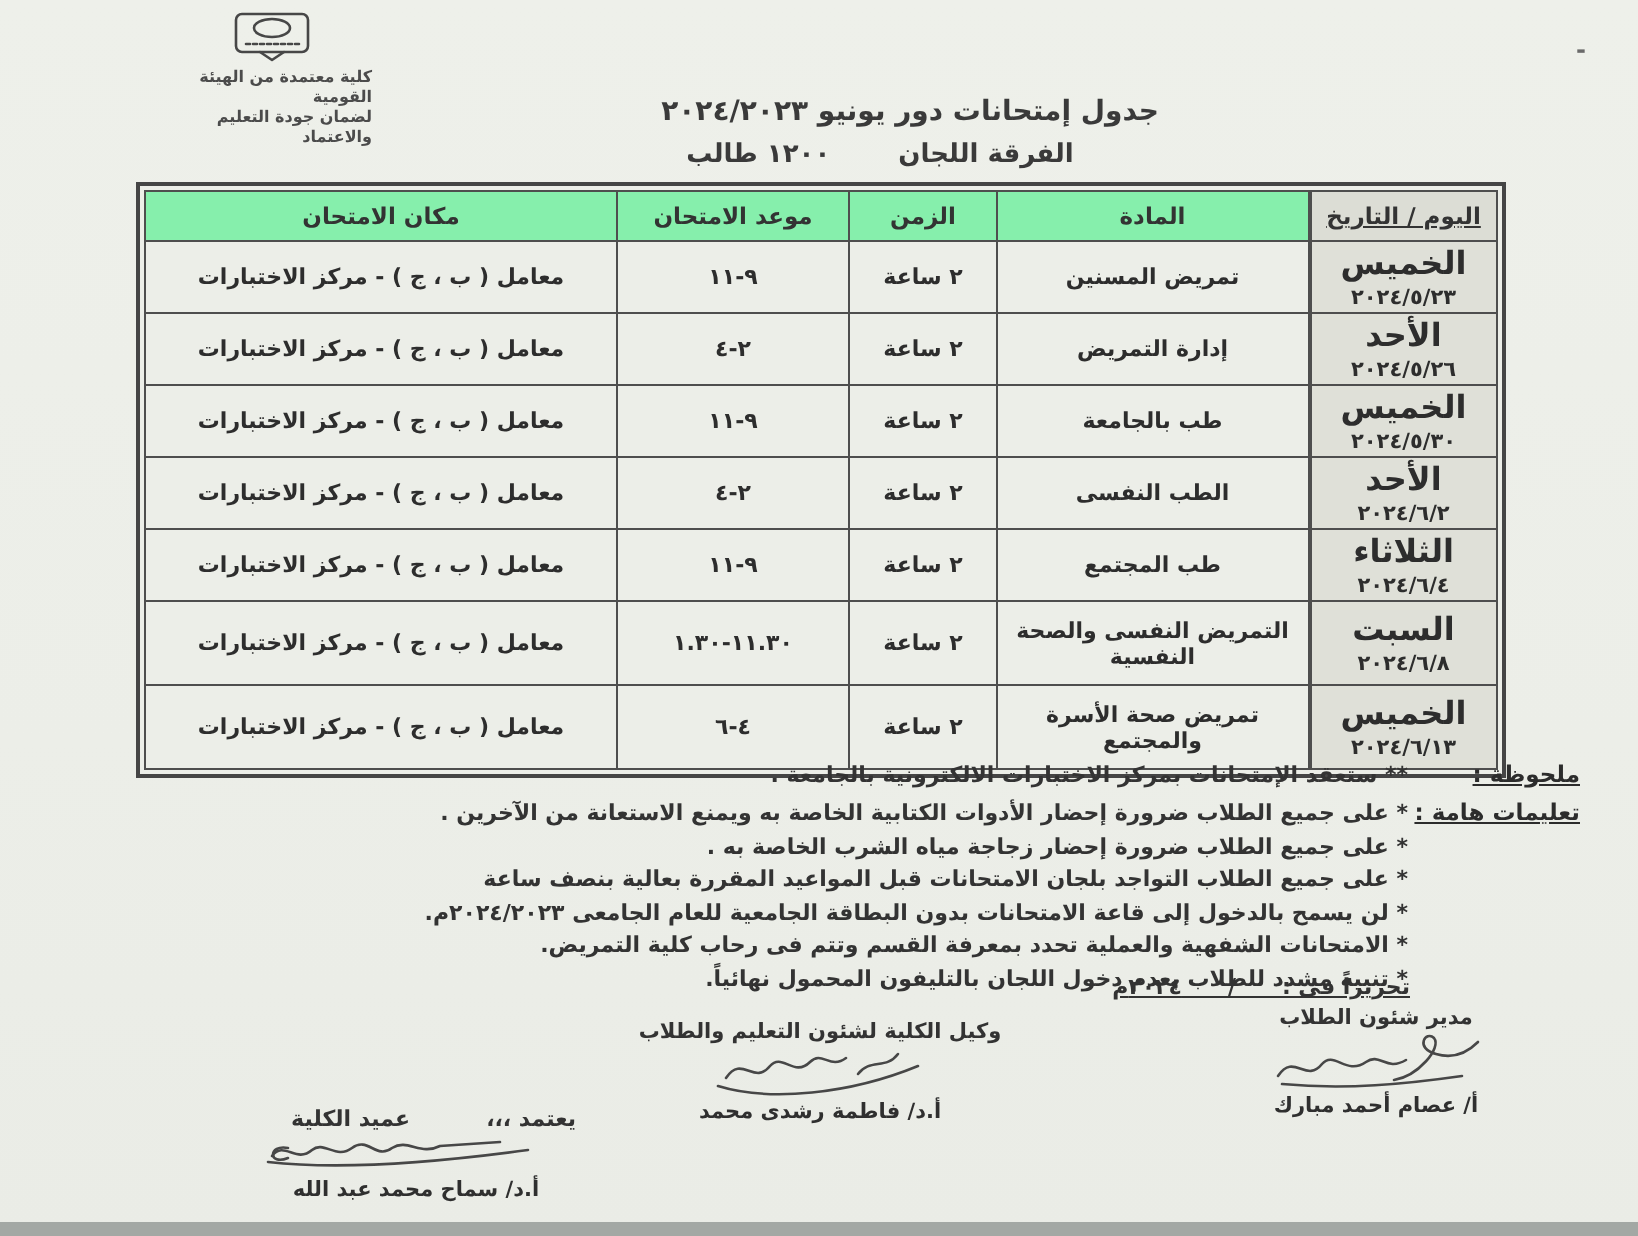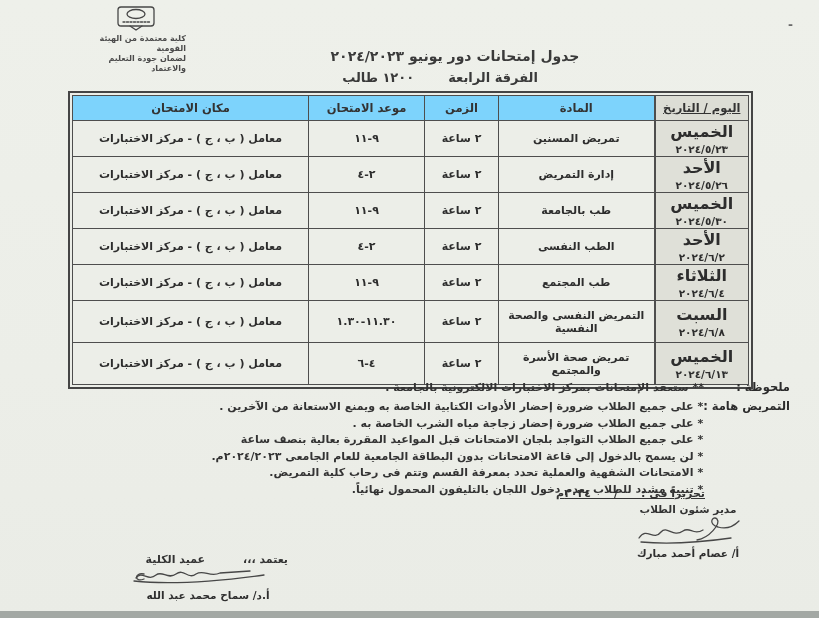--- a/index.html
+++ b/index.html
@@ -14,31 +14,31 @@
   .stamp{text-align:right;color:#4b4b4b;}
   .stamp .st-line{font-size:8px;font-weight:700;line-height:10px;}
   .stamp svg{display:block;margin:0 auto 2px auto;}
   
   .title{font-size:14px;font-weight:700;text-align:center;color:#3a3a3a;letter-spacing:.2px;}
   .subtitle{display:flex;justify-content:center;gap:34px;font-size:13px;font-weight:700;color:#3a3a3a;}
   
   .table-wrap{border:2px solid #454545;padding:2px;background:#ecEEe8;background-color:#eceee8;}
   table.sched{border-collapse:collapse;table-layout:fixed;width:676px;direction:rtl;}
   .sched th,.sched td{border:1px solid #4e4e4e;text-align:center;vertical-align:middle;padding:1px 3px;}
-  .sched thead th{height:22px;font-size:11.5px;font-weight:700;background:#7dd3fc;color:#333;}
+  .sched thead th{height:22px;font-size:11.5px;font-weight:700;background:#86efac;color:#333;}
   .sched tbody tr{height:34px;}
   .sched tbody tr:nth-child(6),.sched tbody tr:nth-child(7){height:42px;}
   .sched td{font-size:11px;font-weight:700;color:#2d2d2d;}
   .sched td.c-date{background:#dfe0d8;border-left-width:2px;}
   .sched th.h-date{background:#dcddd5;border-left-width:2px;text-decoration:underline;}
   .c-date .day{font-size:16px;}
   .c-date .date{font-size:10.5px;margin-top:2px;}
   
   .note-row{display:flex;align-items:flex-start;direction:rtl;}
-  .note-label{flex:0 0 86px;font-size:11.5px;font-weight:700;color:#2c2c2c;white-space:nowrap;}
+  .note-label{flex:0 0 86px;font-size:11.5px;font-weight:700;text-decoration:underline;color:#2c2c2c;white-space:nowrap;}
   .note-text{font-size:11px;font-weight:700;color:#333;line-height:15px;}
   .instructions{display:flex;flex-direction:column;gap:1px;}
   .instructions .note-text{line-height:15.5px;}
   
   .date-line{font-size:11px;font-weight:700;text-decoration:underline;white-space:pre;text-align:right;color:#333;}
   .sig-block{text-align:center;}
   .sig-title{font-size:10.5px;font-weight:700;color:#333;}
   .sig-name{font-size:10.5px;font-weight:700;color:#2f2f2f;}
   .sig-block svg{display:block;margin:1px auto;}
   .approve-line{display:flex;gap:38px;font-size:11px;font-weight:700;color:#333;}
@@ -60,21 +60,21 @@
     </svg>
     <div class="st-line">كلية معتمدة من الهيئة القومية</div>
     <div class="st-line">لضمان جودة التعليم والاعتماد</div>
   </div>
 
 
   <div class="abs mark-dash" style="left:788px;top:18px;">-</div>
 
   <div class="abs title" style="left:255px;top:48px;width:400px;">جدول إمتحانات دور يونيو ٢٠٢٤/٢٠٢٣</div>
   <div class="abs subtitle" style="left:275px;top:70px;width:330px;">
-    <span>الفرقة الرابعة</span>
+    <span>الفرقة اللجان</span>
     <span>١٢٠٠ طالب</span>
   </div>
 
   <div class="abs table-wrap" style="left:68px;top:91px;">
     <table class="sched">
       <colgroup>
         <col style="width:94px">
           <col style="width:156px">
           <col style="width:74px">
           <col style="width:116px">
@@ -163,21 +163,21 @@
         </tbody>
     </table>
   </div>
 
   <div class="abs" style="left:50px;top:380px;width:740px;">
     <div class="note-row" style="margin-bottom:4px;">
       <div class="note-label">ملحوظة :</div>
       <div class="note-text">** ستعقد الإمتحانات بمركز الاختبارات الالكترونية بالجامعة .</div>
     </div>
     <div class="note-row">
-      <div class="note-label">التمريض هامة :</div>
+      <div class="note-label">تعليمات هامة :</div>
       <div class="instructions">
           <div class="note-text">* على جميع الطلاب ضرورة إحضار الأدوات الكتابية الخاصة به ويمنع الاستعانة من الآخرين .</div>
           <div class="note-text">* على جميع الطلاب ضرورة إحضار زجاجة مياه الشرب الخاصة به .</div>
           <div class="note-text">* على جميع الطلاب التواجد بلجان الامتحانات قبل المواعيد المقررة بعالية بنصف ساعة</div>
           <div class="note-text">* لن يسمح بالدخول إلى قاعة الامتحانات بدون البطاقة الجامعية للعام الجامعى ٢٠٢٤/٢٠٢٣م.</div>
           <div class="note-text">* الامتحانات الشفهية والعملية تحدد بمعرفة القسم وتتم فى رحاب كلية التمريض.</div>
           <div class="note-text">* تنبيه مشدد للطلاب بعدم دخول اللجان بالتليفون المحمول نهائياً.</div>
         </div>
     </div>
   </div>
@@ -187,20 +187,29 @@
   <div class="abs sig-block" style="left:612px;top:503px;width:152px;">
     <div class="sig-title">مدير شئون الطلاب</div>
     <svg width="110" height="30" viewBox="0 0 110 30">
       <path d="M6 22 C14 10 20 26 28 16 C34 9 40 22 50 15 C57 10 60 20 70 14"></path>
       <path d="M64 24 C76 22 88 8 84 3 C80 -1 74 8 85 11 C95 14 102 9 106 5"></path>
       <path d="M8 26 C40 29 70 26 98 22"></path>
     </svg>
     <div class="sig-name">أ/ عصام أحمد مبارك</div>
   </div>
 
+  <div class="abs sig-block" style="left:305px;top:510px;width:210px;">
+    <div class="sig-title">وكيل الكلية لشئون التعليم والطلاب</div>
+    <svg width="110" height="26" viewBox="0 0 110 26">
+      <path d="M8 16 C16 4 22 20 30 10 C36 3 42 16 50 8 C56 2 60 12 68 6"></path>
+      <path d="M74 14 C80 6 88 12 94 4"></path>
+      <path d="M4 20 C30 28 70 24 104 10"></path>
+    </svg>
+    <div class="sig-name">أ.د/ فاطمة رشدى محمد</div>
+  </div>
 
   <div class="abs" style="left:98px;top:553px;width:190px;">
     <div class="approve-line">
       <span>يعتمد ،،،</span>
       <span>عميد الكلية</span>
     </div>
     <svg width="140" height="20" viewBox="0 0 140 20" style="display:block;margin:1px 18px 0 0;">
       <path d="M6 11 C12 3 18 15 26 8 C32 3 38 13 46 7 C54 1 58 13 66 7 C74 2 80 11 90 6 L120 4"></path>
       <path d="M4 14 C40 18 90 14 134 8"></path>
       <path d="M14 12 C4 16 4 5 14 7"></path>

